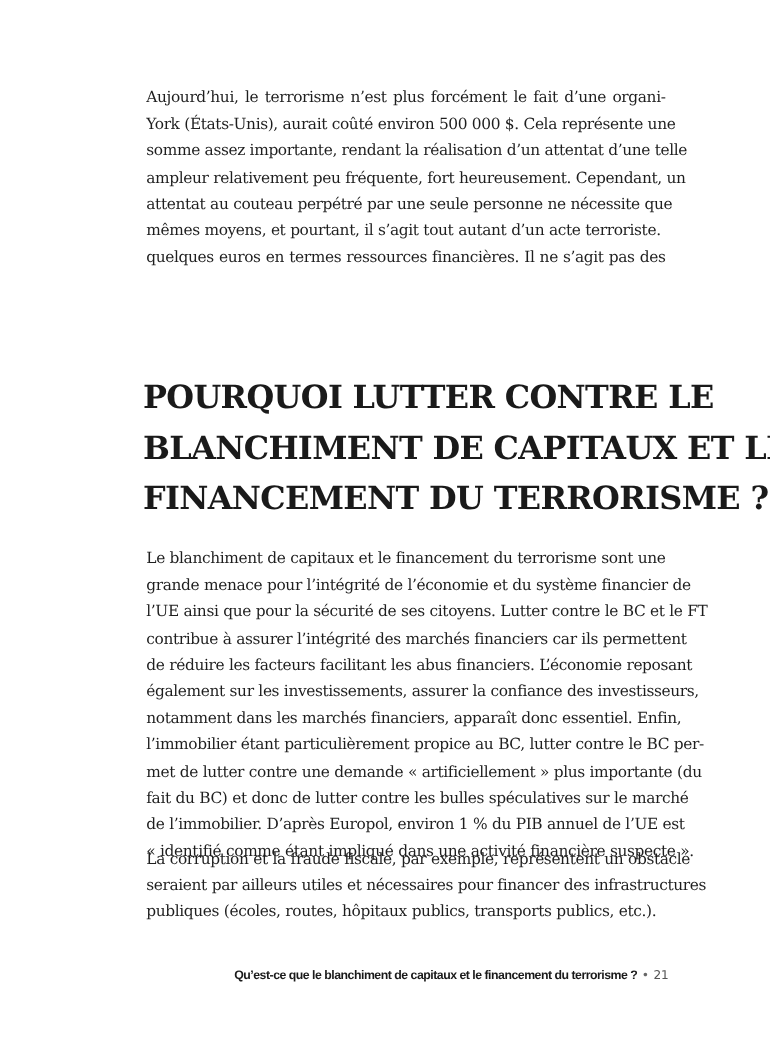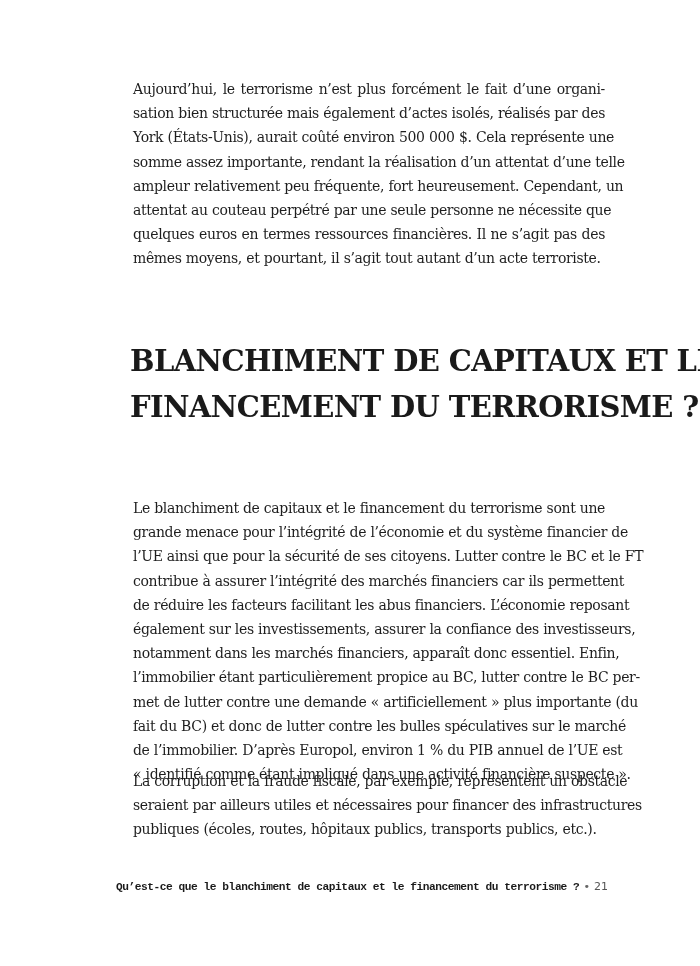--- a/index.html
+++ b/index.html
@@ -71,52 +71,52 @@
     }
     .footer {
       position: absolute;
       right: 92px;
       top: 880px;
       font-size: 11.2px;
       white-space: nowrap;
       color: #1a1a1a;
     }
     .footer .footer-title {
-      font-family: Liberation Mono, monospace;
+      font-family: Liberation Sans, sans-serif;
       font-weight: bold;
       letter-spacing: -0.45px;
     }
     .footer .footer-sep {
       font-family: "DejaVu Sans", sans-serif;
       color: #666666;
       margin: 0 4px;
     }
     .footer .footer-page {
       font-family: "DejaVu Sans", sans-serif;
       color: #555555;
       font-size: 11px;
     }
   </style>
 </head>
 <body>
 
 <div class="page" id="p1">
   <p class="para">
     <span class="line">Aujourd’hui, le terrorisme n’est plus forcément le fait d’une organi-</span>
-    <span class="line">sation bien structurée mais également d’actes isolés, réalisés par des</span>
     <span class="line">York (États-Unis), aurait coûté environ 500 000 $. Cela représente une</span>
     <span class="line">somme assez importante, rendant la réalisation d’un attentat d’une telle</span>
     <span class="line">ampleur relativement peu fréquente, fort heureusement. Cependant, un</span>
     <span class="line">attentat au couteau perpétré par une seule personne ne nécessite que</span>
+    <span class="line last">mêmes moyens, et pourtant, il s’agit tout autant d’un acte terroriste.</span>
     <span class="line">quelques euros en termes ressources financières. Il ne s’agit pas des</span>
-    <span class="line last">mêmes moyens, et pourtant, il s’agit tout autant d’un acte terroriste.</span>
   </p>
 </div>
 
 <h2 class="heading">
+  <span class="hline">POURQUOI LUTTER CONTRE LE</span>
   <span class="hline">BLANCHIMENT DE CAPITAUX ET LE</span>
   <span class="hline">FINANCEMENT DU TERRORISME ?</span>
 </h2>
 
 <div id="p2">
   <p class="para">
     <span class="line">Le blanchiment de capitaux et le financement du terrorisme sont une</span>
     <span class="line">grande menace pour l’intégrité de l’économie et du système financier de</span>
     <span class="line">l’UE ainsi que pour la sécurité de ses citoyens. Lutter contre le BC et le FT</span>
     <span class="line">contribue à assurer l’intégrité des marchés financiers car ils permettent</span>

